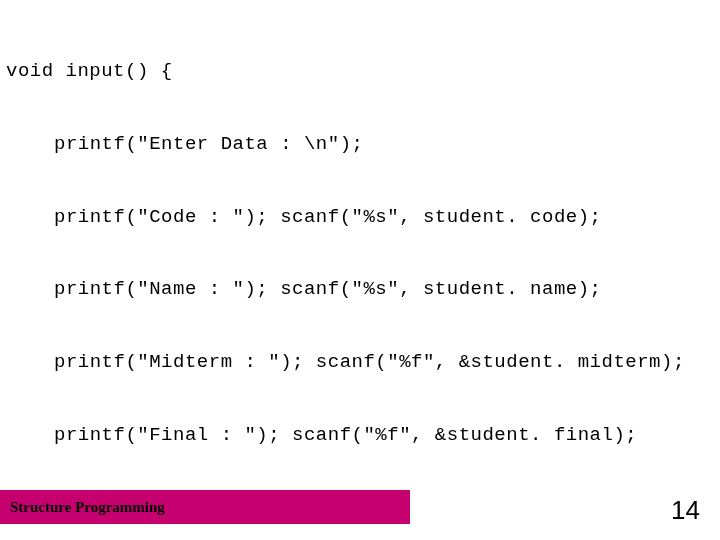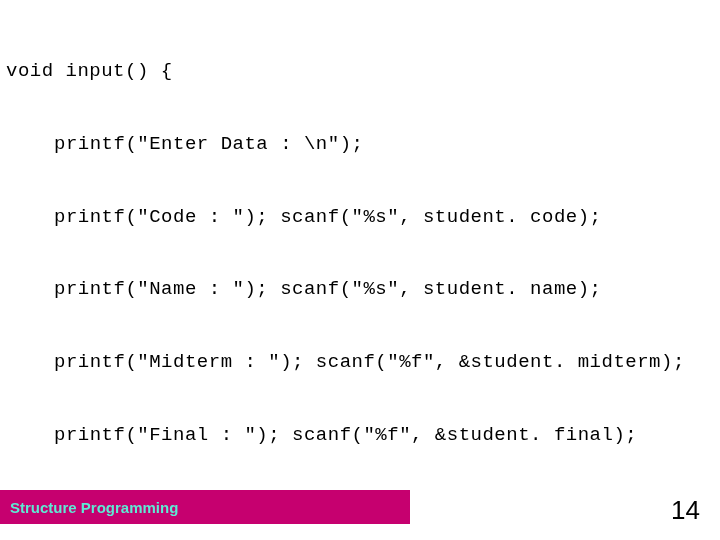--- a/index.html
+++ b/index.html
@@ -31,24 +31,24 @@
     left: 0;
     bottom: 16px;
     width: 410px;
     height: 34px;
     background: #c6006f;
     display: flex;
     align-items: center;
     padding-left: 10px;
   }
   .footer-label {
-    font-family: Liberation Sans, sans-serif;
+    font-family: Liberation Serif, serif;
     font-size: 15px;
     font-weight: bold;
-    color: #5eead4;
+    color: #000000;
   }
   .page-num {
     position: absolute;
     right: 20px;
     bottom: 14px;
     font-family: Arial, Helvetica, sans-serif;
     font-size: 26px;
     color: #000;
   }
 </style>

